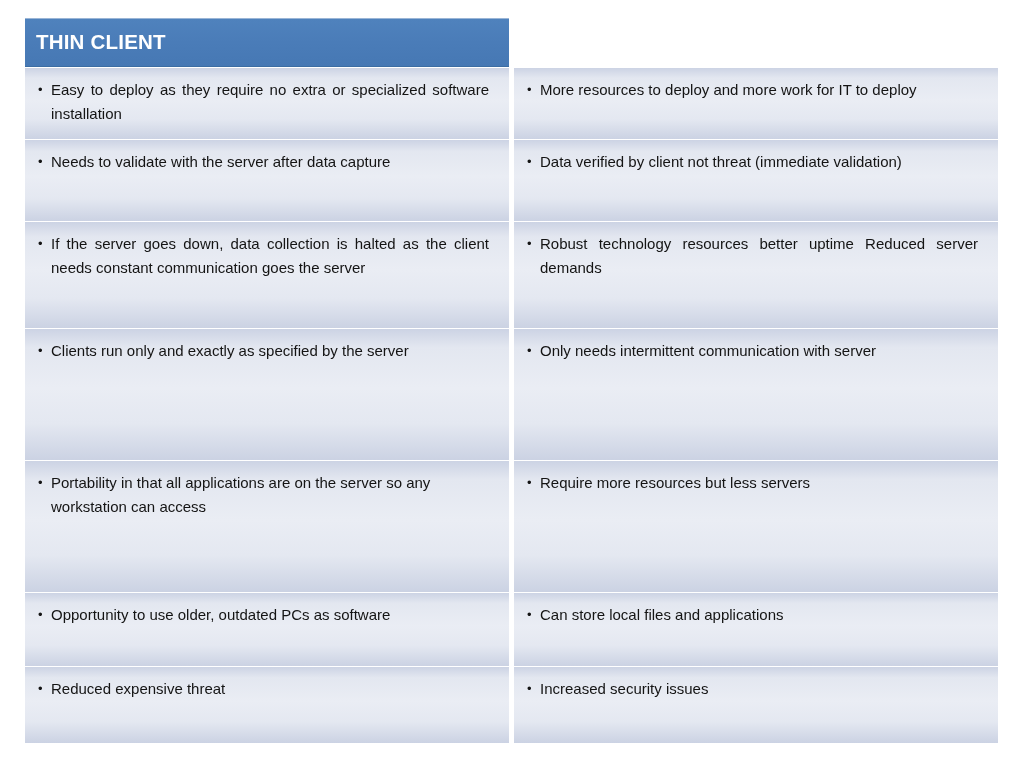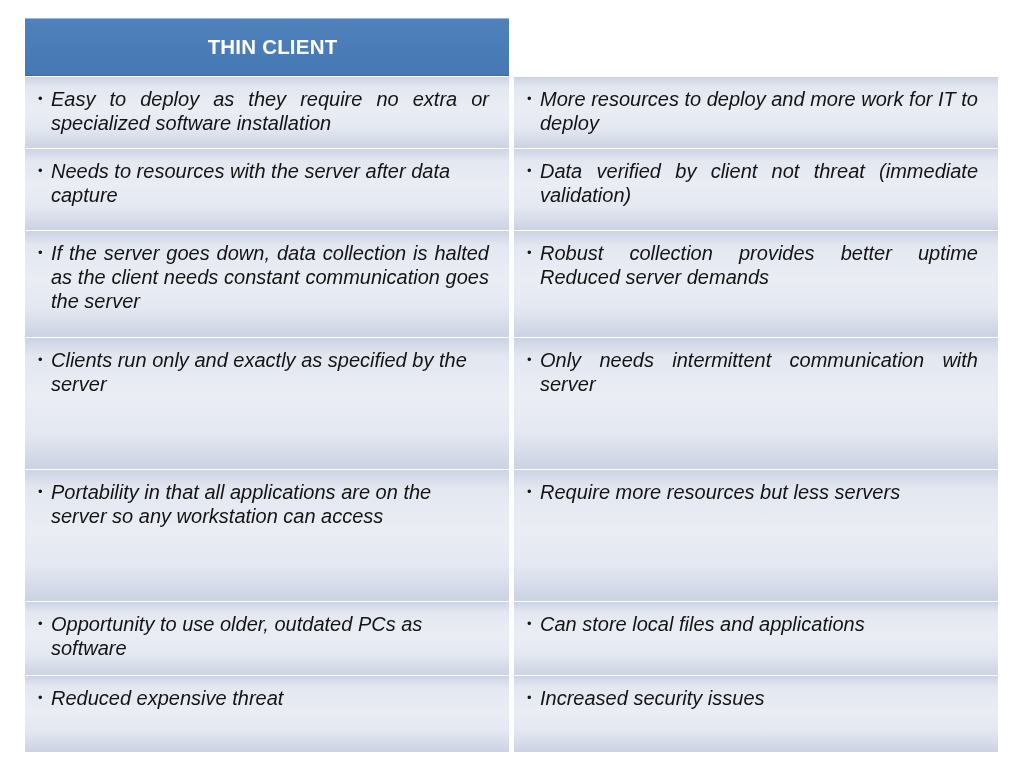--- a/index.html
+++ b/index.html
@@ -41,27 +41,26 @@
     box-sizing: border-box;
     overflow: hidden;
   }
   .col-left  { width: 484px; }
   .col-gutter { width: 5px; background: #ffffff; }
   .col-right { width: 484px; }
 
   
   .header-row .hdr {
     background: linear-gradient(to bottom, #4f82bd 0%, #4a7cb8 50%, #4678b4 100%);
-    height: 58px;
+    height: 49px;
     display: flex;
     align-items: center;
     border-top: 1px solid #9ab5d6;
     border-bottom: 1px solid #3c6da3;
     box-sizing: border-box;
-    justify-content: center;
   }
   .hdr-text {
     color: #ffffff;
     font-size: 20.5px;
     font-weight: bold;
     letter-spacing: 0.2px;
     padding-left: 11px;
     line-height: 1;
     white-space: nowrap;
   }
@@ -88,27 +87,26 @@
     flex: 0 0 auto;
     width: 26px;
     padding-left: 13px;
     box-sizing: border-box;
     font-size: 13px;
     line-height: 24px;
     color: #141414;
   }
   .bullet-text {
     flex: 1 1 auto;
-    font-size: 20px;
+    font-size: 15px;
     line-height: 24px;
     color: #141414;
     text-align: justify;
     text-justify: inter-word;
     padding-right: 6px;
-    font-style: italic;
   }
   .bullet-text.nojustify { text-align: left; }
 
   
   .h1 .cell { height: 72px; }
   .h2 .cell { height: 82px; }
   .h3 .cell { height: 107px; }
   .h4 .cell { height: 132px; }
   .h5 .cell { height: 132px; }
   .h6 .cell { height: 74px; }
@@ -148,21 +146,21 @@
           </div>
         </div>
       </div>
     </div>
 
     <div class="table-row h2">
       <div class="col col-left">
         <div class="cell">
           <div class="bullet-line">
             <span class="bullet-dot">•</span>
-            <span class="bullet-text nojustify">Needs to resources with the server after data capture</span>
+            <span class="bullet-text nojustify">Needs to validate with the server after data capture</span>
           </div>
         </div>
       </div>
       <div class="col col-gutter"></div>
       <div class="col col-right">
         <div class="cell">
           <div class="bullet-line">
             <span class="bullet-dot">•</span>
             <span class="bullet-text">Data verified by client not threat (immediate validation)</span>
           </div>
@@ -177,21 +175,21 @@
             <span class="bullet-dot">•</span>
             <span class="bullet-text">If the server goes down, data collection is halted as the client needs constant communication goes the server</span>
           </div>
         </div>
       </div>
       <div class="col col-gutter"></div>
       <div class="col col-right">
         <div class="cell">
           <div class="bullet-line">
             <span class="bullet-dot">•</span>
-            <span class="bullet-text">Robust collection provides better uptime Reduced server demands</span>
+            <span class="bullet-text">Robust technology resources better uptime Reduced server demands</span>
           </div>
         </div>
       </div>
     </div>
 
     <div class="table-row h4">
       <div class="col col-left">
         <div class="cell">
           <div class="bullet-line">
             <span class="bullet-dot">•</span>

